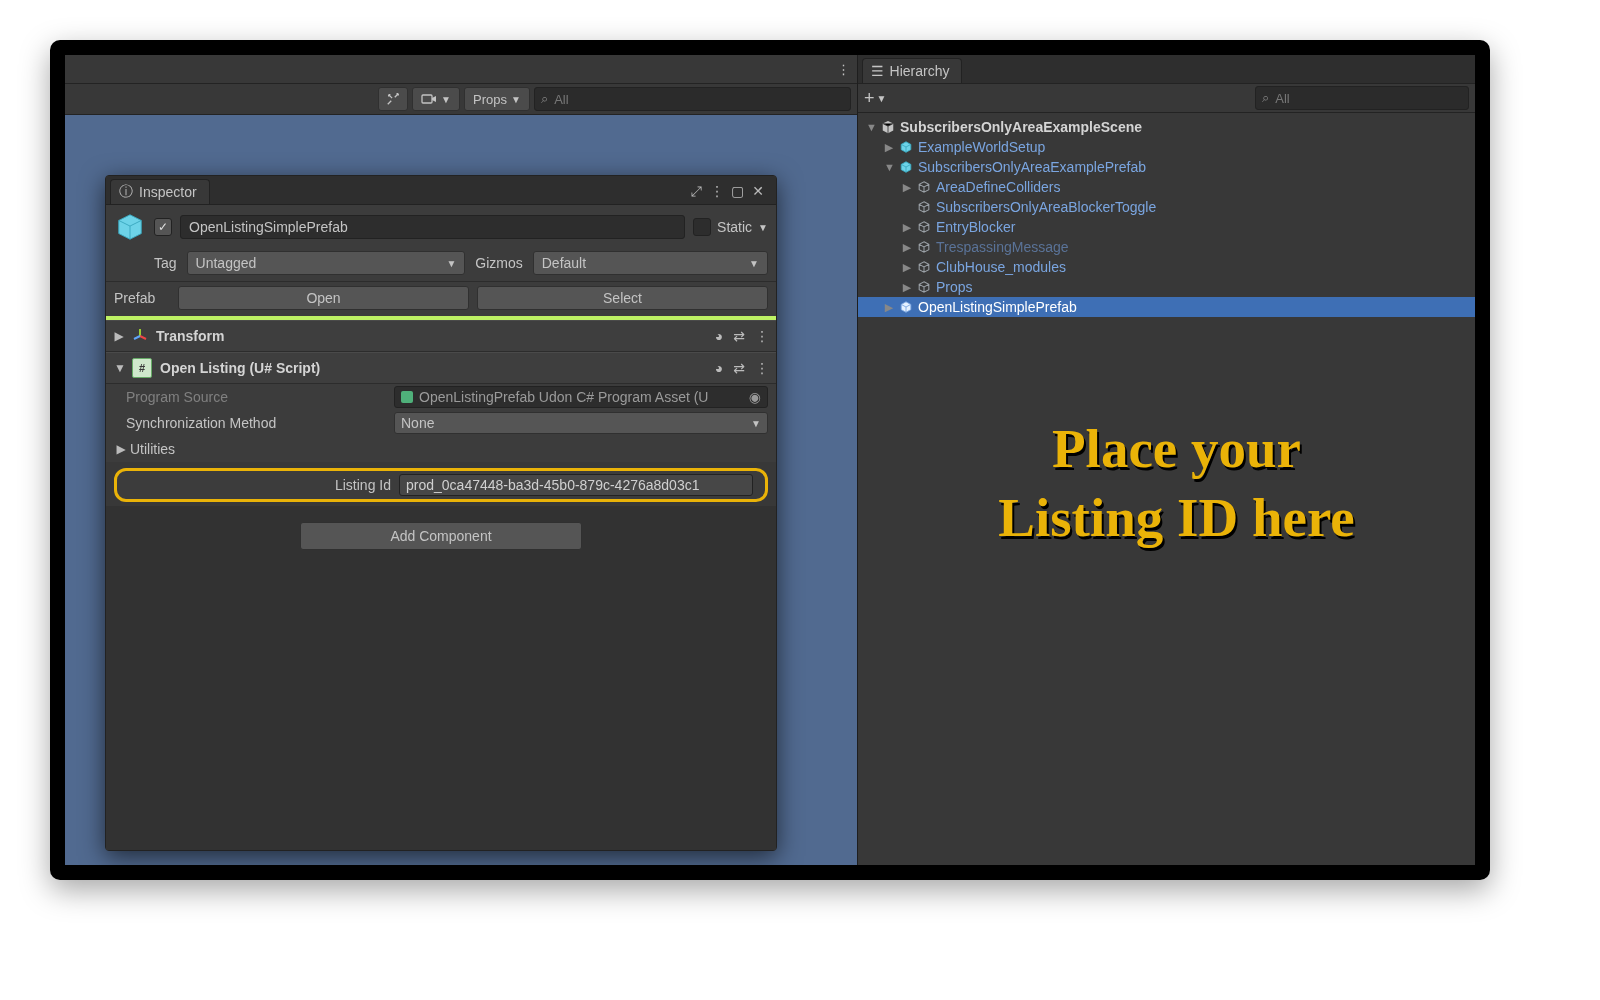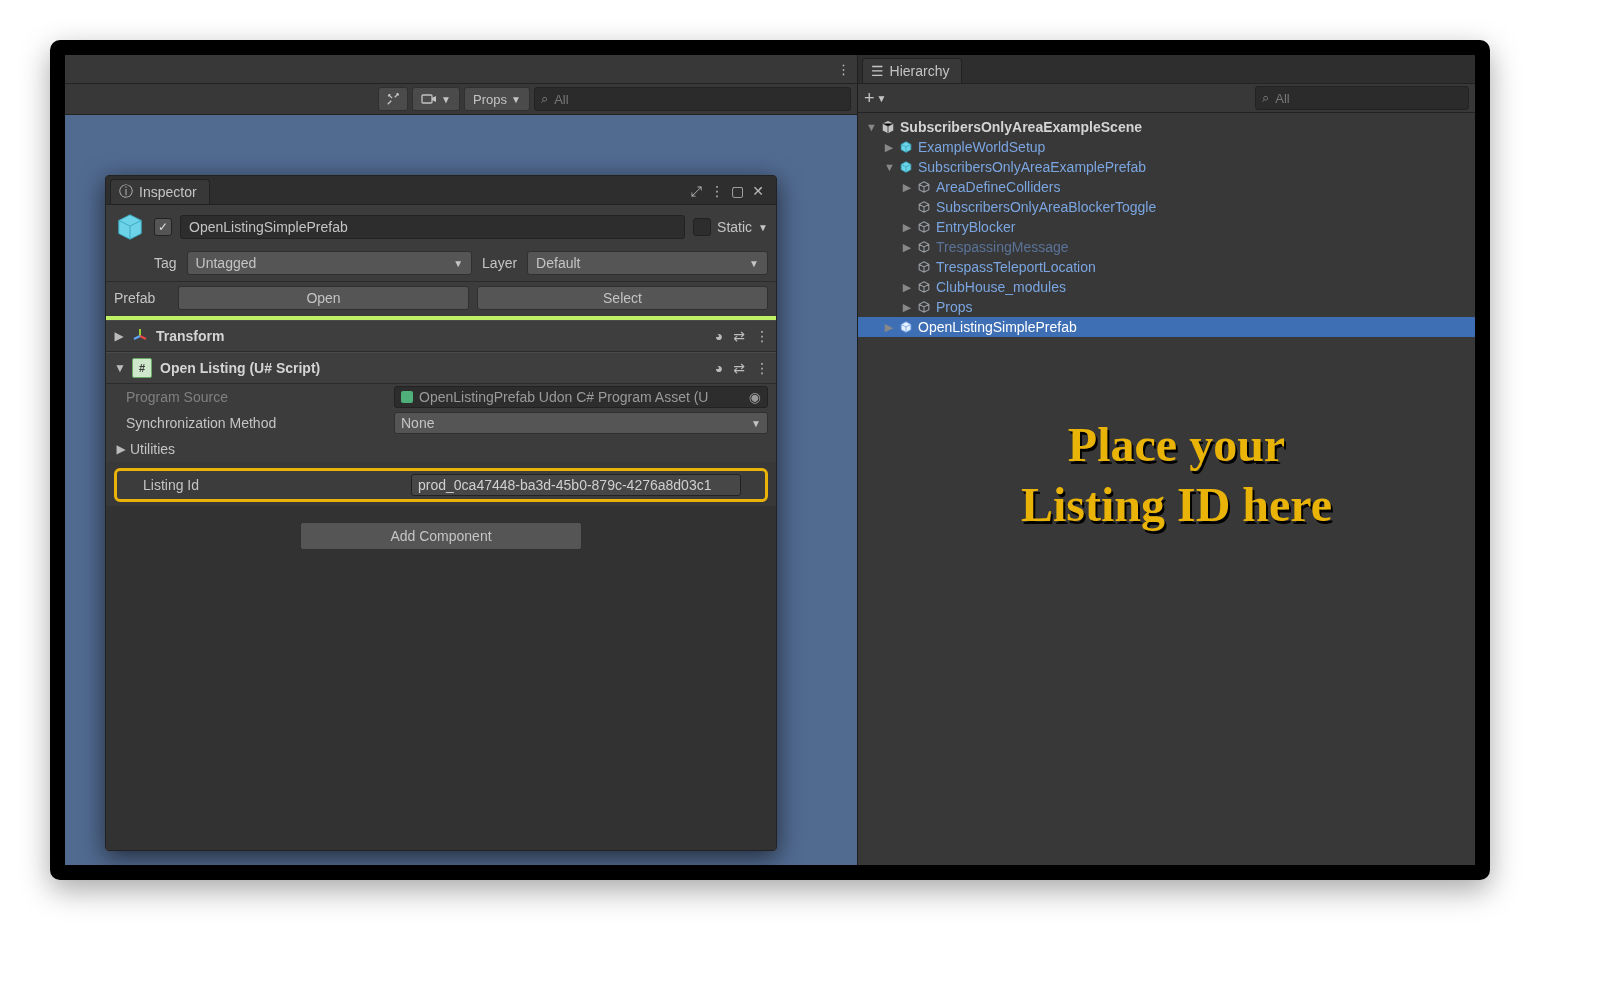--- a/index.html
+++ b/index.html
@@ -290,23 +290,24 @@
     display: flex;
     align-items: center;
     height: 26px;
     padding: 0 8px 0 10px;
     background: #3c3c3c;
   }
   .util-row .fold { color: #bbb; font-size: 12px; width: 10px; text-align: center; }
   .highlight-wrap {
     margin: 6px 8px 4px 8px;
     border: 3px solid #eab308;
-    border-radius: 6px;
-    padding: 2px 16px;
+    border-radius: 12px;
+    padding: 2px 4px;
     background: #3c3c3c;
+    text-align: right;
   }
   .highlight-wrap .prop-row { padding-left: 10px; }
   .insp-addcomp {
     background: #323232;
     padding: 16px 0 300px 0;
     display: flex;
     justify-content: center;
   }
   .addcomp-btn {
     width: 280px;
@@ -394,21 +395,21 @@
   .node.sel .txt { color: #fff; }
 
   .callout {
     position: absolute;
     left: 40px;
     right: 20px;
     top: 360px;
     text-align: center;
     font-family: Georgia, "Segoe UI", serif;
     font-weight: 800;
-    font-size: 48px;
+    font-size: 55px;
     line-height: 1.25;
     color: #eab308;
     text-shadow: 2px 3px 0 #000;
     pointer-events: none;
   }
 
   .vdots { letter-spacing: -1px; }
   .mini-ic { font-size: 13px; }
   svg .stroke-green { stroke: #9acd32; }
   svg .stroke-red { stroke: #ef4444; }
@@ -481,21 +482,21 @@
               <span class="caret" style="font-size:10px">▼</span>
             </div>
           </div>
 
           <div class="tag-layer-row">
             <span class="lbl">Tag</span>
             <div class="dropdown" style="flex:1.2">
               <span>Untagged</span>
               <span class="caret">▼</span>
             </div>
-            <span class="lbl">Layer</span>
+            <span class="lbl">Gizmos</span>
             <div class="dropdown">
               <span>Default</span>
               <span class="caret">▼</span>
             </div>
           </div>
 
           <div class="prefab-row">
             <span class="lbl" style="width:56px">Prefab</span>
             <div class="prefab-btn">
                 <span>Open</span>
@@ -656,29 +657,20 @@
           <div class="node dim" style="--ind: 44px;">
             <span class="fold">▶</span>
             <span class="ic">
               <svg width="14" height="14" viewBox="0 0 16 16">
                 <path d="M8 2 L13.5 5 L13.5 11 L8 14 L2.5 11 L2.5 5 Z M2.5 5 L8 8 L13.5 5 M8 8 L8 14" fill="none" stroke="#9aa0a6" stroke-width="1.2"></path>
               </svg>
             </span>
             <span class="txt">TrespassingMessage</span>
           </div>
           <div class="node" style="--ind: 44px;">
-            <span class="fold none">▶</span>
-            <span class="ic">
-              <svg width="14" height="14" viewBox="0 0 16 16">
-                <path d="M8 2 L13.5 5 L13.5 11 L8 14 L2.5 11 L2.5 5 Z M2.5 5 L8 8 L13.5 5 M8 8 L8 14" fill="none" stroke="#9aa0a6" stroke-width="1.2"></path>
-              </svg>
-            </span>
-            <span class="txt">TrespassTeleportLocation</span>
-          </div>
-          <div class="node" style="--ind: 44px;">
             <span class="fold">▶</span>
             <span class="ic">
               <svg width="14" height="14" viewBox="0 0 16 16">
                 <path d="M8 2 L13.5 5 L13.5 11 L8 14 L2.5 11 L2.5 5 Z M2.5 5 L8 8 L13.5 5 M8 8 L8 14" fill="none" stroke="#9aa0a6" stroke-width="1.2"></path>
               </svg>
             </span>
             <span class="txt">ClubHouse_modules</span>
           </div>
           <div class="node" style="--ind: 44px;">
             <span class="fold">▶</span>

